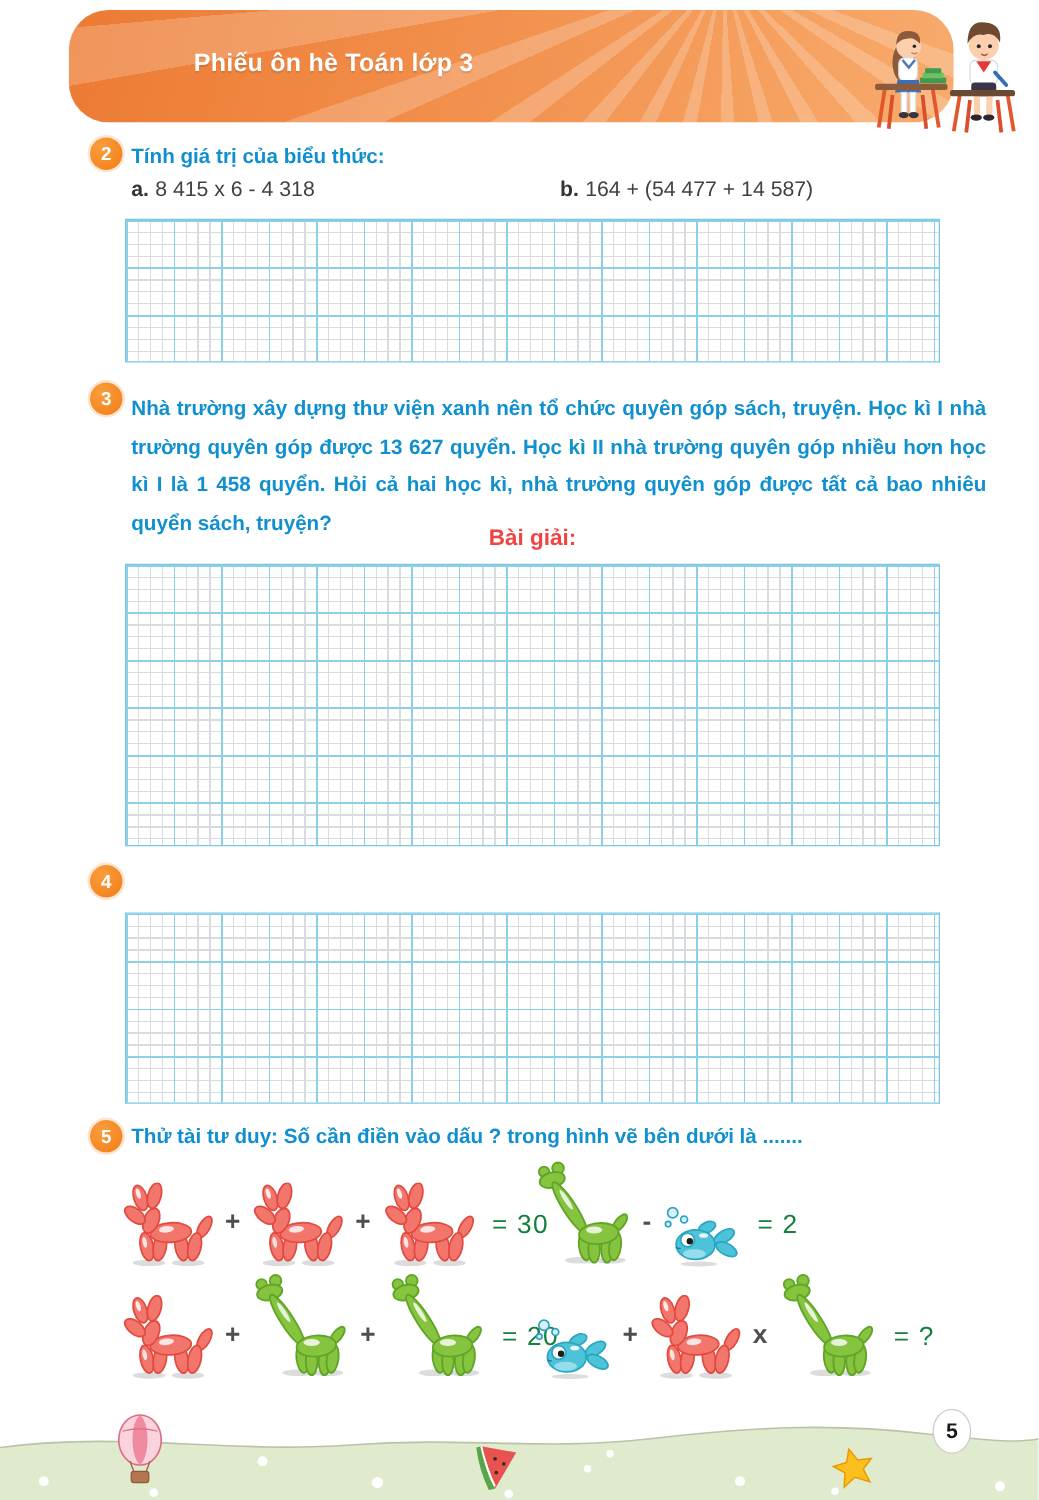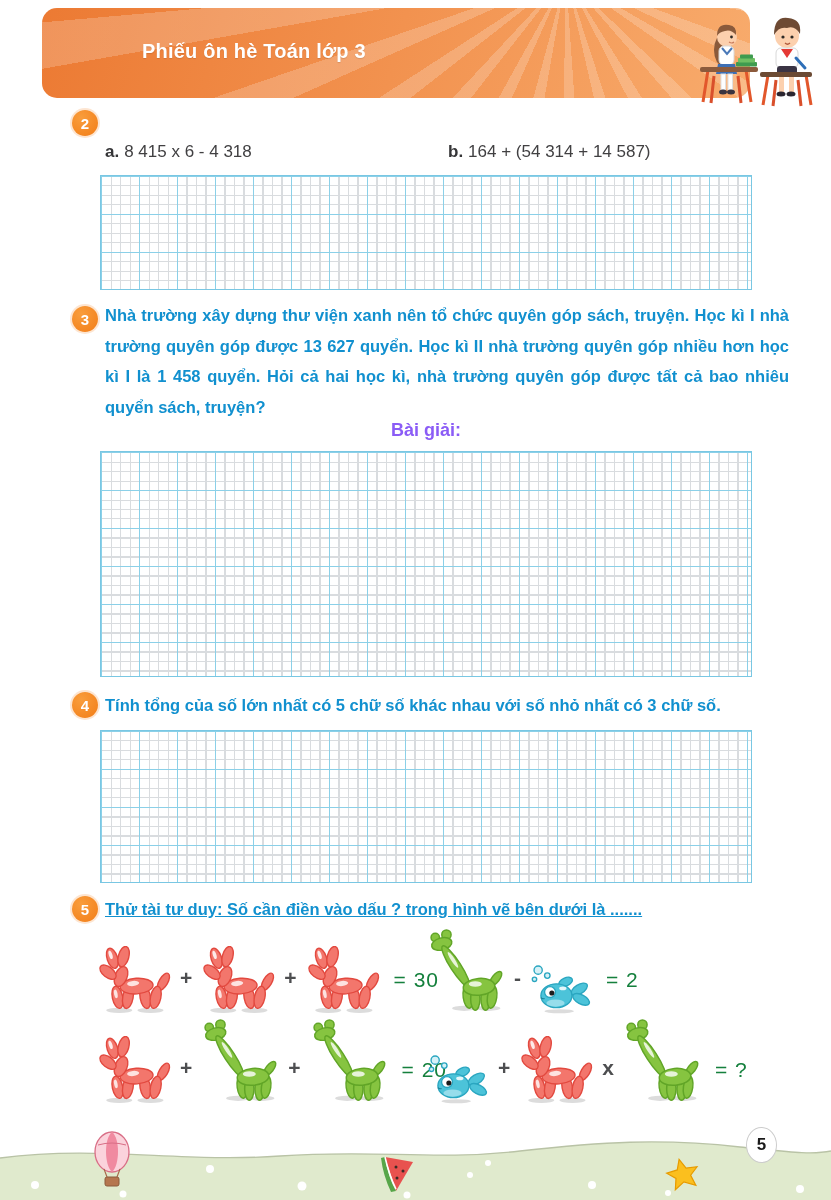--- a/index.html
+++ b/index.html
@@ -2,22 +2,22 @@
 <html><head>
 <meta charset="utf-8">
 <style>
   * { margin:0; padding:0; box-sizing:border-box; }
   body { background:#ffffff; font-family:"Liberation Sans","DejaVu Sans",sans-serif; }
   #page {
     position:relative; width:831px; height:1200px; background:#ffffff; overflow:hidden;
   }
   
   #header-band {
-    position:absolute; left:42px; top:8px; width:708px; height:90px;
-    border-radius:15px;
+    position:absolute; left:55px; top:8px; width:708px; height:90px;
+    border-radius:32px;
     background:
       repeating-conic-gradient(from 120deg at 74% -35%, rgba(255,255,255,0.20) 0deg 5deg, rgba(255,255,255,0) 5deg 14deg),
       linear-gradient(105deg, #ec7a33 0%, #f2924f 50%, #f8ab6c 100%);
   }
   #header-title {
     position:absolute; left:100px; top:32px; color:#ffffff;
     font-size:20px; font-weight:bold; letter-spacing:0.2px;
     text-shadow:0 1px 1px rgba(0,0,0,0.12);
   }
   #kids-illustration { position:absolute; left:698px; top:6px; }
@@ -40,21 +40,21 @@
     position:absolute; left:100px; width:652px; background:#ffffff;
     border:1px solid #79c7e3;
     background-image:
       repeating-linear-gradient(to right,  #8bd0e8 0px, #8bd0e8 1.4px, transparent 1.4px, transparent 38px),
       repeating-linear-gradient(to bottom, #8bd0e8 0px, #8bd0e8 1.4px, transparent 1.4px, transparent 38px),
       repeating-linear-gradient(to right,  #d9dcdf 0px, #d9dcdf 1px, transparent 1px, transparent 9.5px),
       repeating-linear-gradient(to bottom, #d9dcdf 0px, #d9dcdf 1px, transparent 1px, transparent 9.5px);
   }
   #solution-label {
     position:absolute; left:100px; top:420px; width:652px; text-align:center;
-    font-size:18px; font-weight:bold; color:#8b5cf6;
+    font-size:18px; font-weight:bold; color:#ef4444;
   }
   
   .equation {
     position:absolute; height:82px; display:flex; align-items:flex-end;
   }
   .equation svg { flex:0 0 auto; }
   .op {
     font-size:21px; font-weight:bold; color:#4d4e50;
     margin:0 7px 24px 7px;
   }
@@ -122,45 +122,45 @@
     <rect x="81" y="71" width="5" height="15" fill="#fcd0ae"></rect>
     <rect x="91" y="71" width="5" height="15" fill="#fcd0ae"></rect>
     <ellipse cx="83" cy="88" rx="4.5" ry="2.5" fill="#2b2630"></ellipse>
     <ellipse cx="93" cy="88" rx="4.5" ry="2.5" fill="#2b2630"></ellipse>
     <rect x="62" y="66" width="52" height="5" rx="2" fill="#6b4a33"></rect>
   </svg>
 
   <div class="badge" style="top:110px;">
     <span>2</span>
   </div>
+  <div class="blue-text" style="top:110px;">Tính giá trị của biểu thức:</div>
   <div class="expr" style="left:105px;">
     <b>a.</b><span>8 415 x 6 - 4 318</span>
   </div>
   <div class="expr" style="left:448px;">
-    <b>b.</b><span>164 + (54 314 + 14 587)</span>
+    <b>b.</b><span>164 + (54 477 + 14 587)</span>
   </div>
   <div class="grid-area" style="top:175px; height:115px;"></div>
 
   <div class="badge" style="top:306px;">
     <span>3</span>
   </div>
-  <div class="blue-text" style="top:300px; width:684px; text-align:justify;">Nhà trường xây dựng thư viện xanh nên tổ chức quyên góp sách, truyện. Học kì I nhà trường quyên góp được 13 627 quyển. Học kì II nhà trường quyên góp nhiều hơn học kì I là 1 458 quyển. Hỏi cả hai học kì, nhà trường quyên góp được tất cả bao nhiêu quyển sách, truyện?</div>
+  <div class="blue-text" style="top:312px; width:684px; text-align:justify;">Nhà trường xây dựng thư viện xanh nên tổ chức quyên góp sách, truyện. Học kì I nhà trường quyên góp được 13 627 quyển. Học kì II nhà trường quyên góp nhiều hơn học kì I là 1 458 quyển. Hỏi cả hai học kì, nhà trường quyên góp được tất cả bao nhiêu quyển sách, truyện?</div>
   <div id="solution-label">Bài giải:</div>
   <div class="grid-area" style="top:451px; height:226px;"></div>
 
   <div class="badge" style="top:692px;">
     <span>4</span>
   </div>
-  <div class="blue-text" style="top:690px; white-space:nowrap;">Tính tổng của số lớn nhất có 5 chữ số khác nhau với số nhỏ nhất có 3 chữ số.</div>
   <div class="grid-area" style="top:730px; height:153px;"></div>
 
   <div class="badge" style="top:896px;">
     <span>5</span>
   </div>
-  <div class="blue-text" style="top:894px; white-space:nowrap;text-decoration:underline;">Thử tài tư duy: Số cần điền vào dấu ? trong hình vẽ bên dưới là .......</div>
+  <div class="blue-text" style="top:894px; white-space:nowrap;">Thử tài tư duy: Số cần điền vào dấu ? trong hình vẽ bên dưới là .......</div>
 
   <div class="equation" style="left:95px;  top:932px;">
       <svg width="78" height="68" viewBox="0 0 90 78">
         <use href="#sym-dog"></use>
       </svg>
       <span class="op">+</span>
       <svg width="78" height="68" viewBox="0 0 90 78">
         <use href="#sym-dog"></use>
       </svg>
       <span class="op">+</span>

